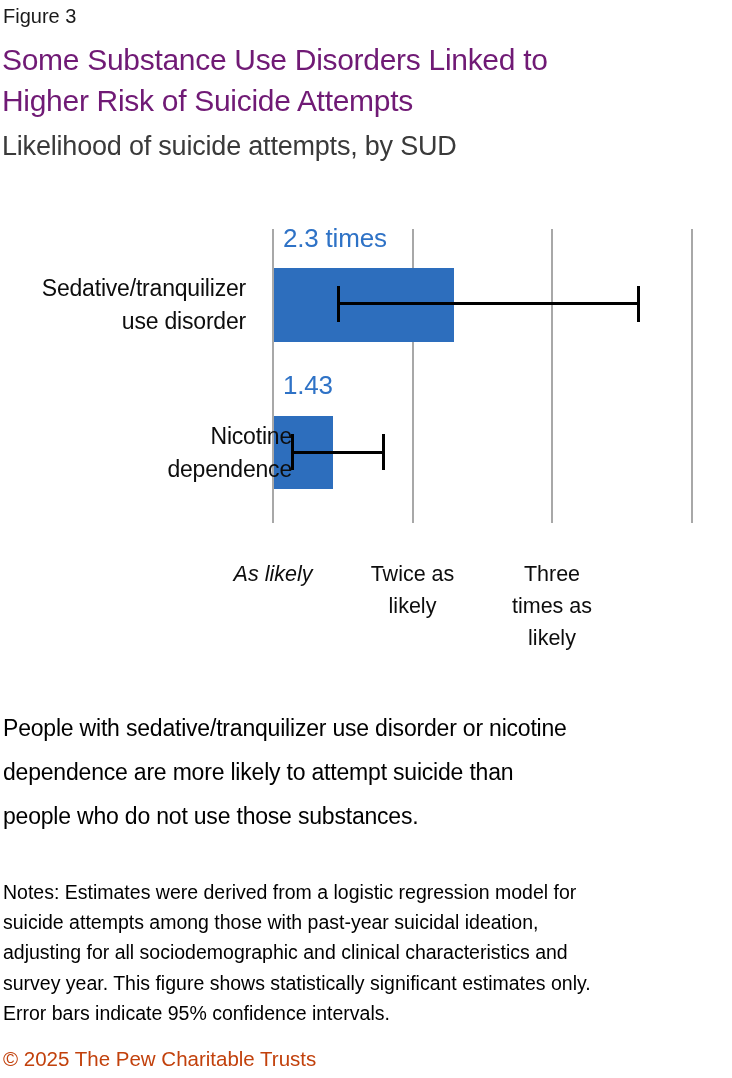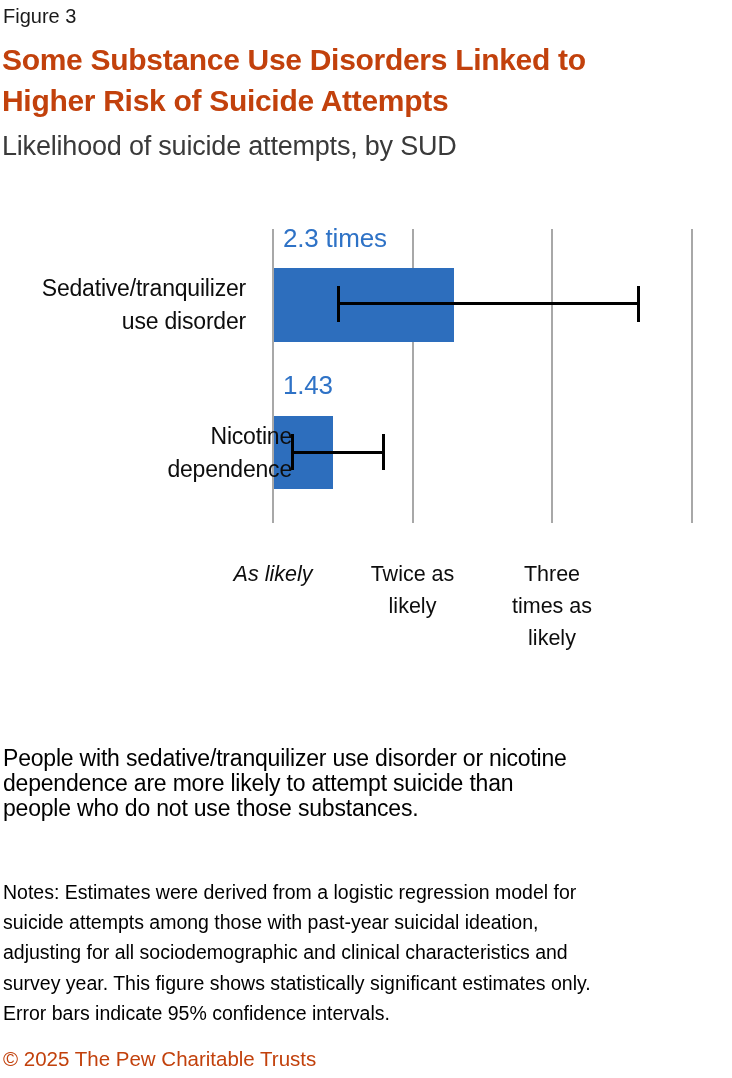--- a/index.html
+++ b/index.html
@@ -5,21 +5,21 @@
   html,body{margin:0;padding:0;}
   body{
     width:732px;height:1078px;position:relative;background:#ffffff;
     font-family:"Liberation Sans","DejaVu Sans",sans-serif;color:#000;
     overflow:hidden;
   }
   .abs{position:absolute;}
   .pre{white-space:pre-line;}
 
   .figure-label{left:3px;top:5px;font-size:20px;color:#1a1a1a;}
-  .title{left:2px;top:39px;font-size:30px;font-weight:bold;line-height:41px;color:#c2410c;letter-spacing:-0.3px;}
+  .title{left:2px;top:39px;font-size:30px;font-weight:normal;line-height:41px;color:#701a75;letter-spacing:-0.3px;}
   .subtitle{left:2px;top:131px;font-size:27px;color:#3a3a3a;letter-spacing:-0.2px;}
 
   .chart{left:0;top:0;width:732px;height:1078px;}
   .gridline{position:absolute;top:229px;width:2px;height:294px;}
 
   .bar{position:absolute;}
   .row-0 .bar{top:268px;height:74px;}
   .row-1 .bar{top:416px;height:73px;}
   .eb-line{position:absolute;height:3px;background:#000;}
   .row-0 .eb-line{top:302px;}
@@ -31,21 +31,21 @@
   .value-label{left:283px;font-size:26px;font-weight:normal;letter-spacing:-0.2px;}
   .value-label-0{top:223px;}
   .value-label-1{top:370px;}
 
   .cat-label{left:0;width:246px;text-align:right;font-size:23px;line-height:32.5px;color:#0d0d0d;letter-spacing:-0.2px;}
   .cat-label-0{top:272px;}
   .cat-label-1{top:420px;padding-left:46px;}
 
   .tick-label{top:558px;width:180px;margin-left:-90px;text-align:center;font-size:21.5px;line-height:32px;color:#0d0d0d;}
 
-  .annotation{left:3px;top:746px;width:728px;font-size:23px;line-height:25px;color:#000;letter-spacing:-0.2px;}
+  .annotation{left:3px;top:706px;width:728px;font-size:23px;line-height:44px;color:#000;letter-spacing:-0.2px;}
   .notes{left:3px;top:877px;width:728px;font-size:19.5px;line-height:30.2px;color:#000;}
   .copyright{left:3px;top:1047px;font-size:20.5px;color:#c2410c;}
 </style>
 </head>
 <body>
 
 <div class="abs figure-label">Figure 3</div>
 <div class="abs title pre">Some Substance Use Disorders Linked to
 Higher Risk of Suicide Attempts</div>
 <div class="abs subtitle">Likelihood of suicide attempts, by SUD</div>

